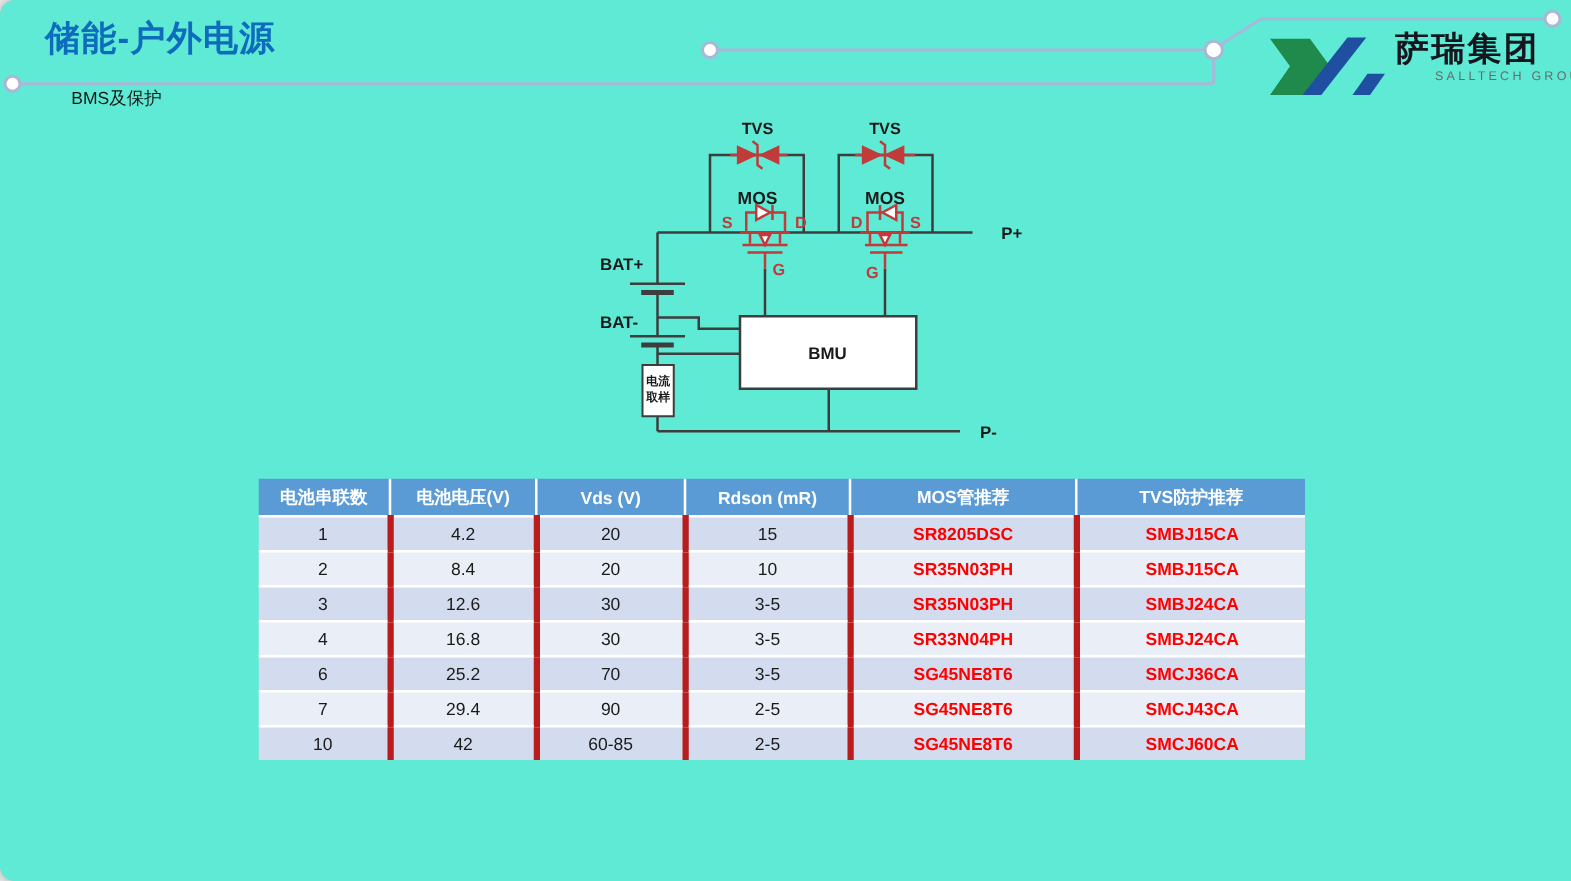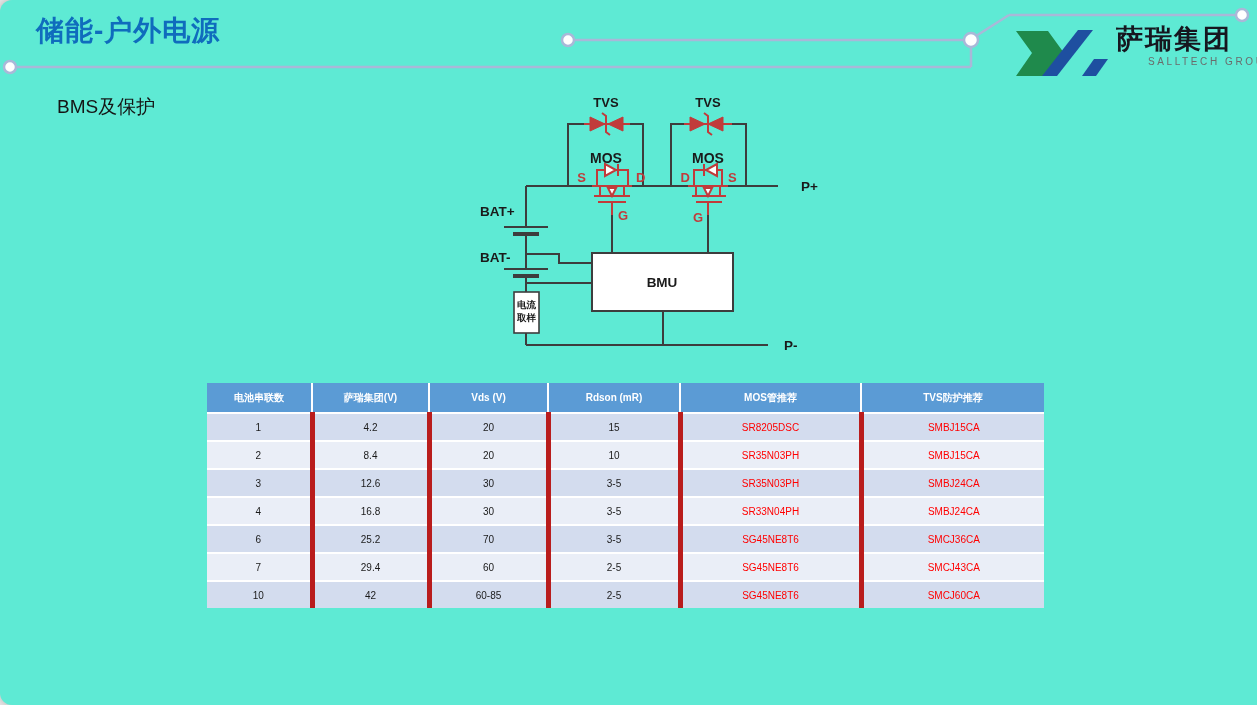--- a/index.html
+++ b/index.html
@@ -1,36 +1,36 @@
 <!DOCTYPE html>
 <html><head>
 <meta charset="utf-8">
 <style>
   html,body{margin:0;padding:0;background:#e9e9e9;font-family:"Liberation Sans",sans-serif;}
   .slide{position:relative;width:1257px;height:705px;margin:0 auto;background:#5eead4;
          border-radius:12px;overflow:hidden;box-shadow:0 0 8px rgba(0,0,0,.25);padding-left:48px;}
   .abs{position:absolute;}
   .page-title{left:36px;top:12px;font-size:28px;font-weight:bold;color:#0F6CBD;letter-spacing:1px;}
-  .subtitle{left:57px;top:94px;font-size:19px;color:#151515;}
+  .subtitle{left:57px;top:70px;font-size:14px;color:#151515;}
   .decor{left:0;top:0;pointer-events:none;}
   .logo{left:1012px;top:24px;display:flex;align-items:flex-start;}
   .logo-text{margin-left:8px;}
   .logo-cn{font-size:27px;font-weight:bold;color:#16161f;letter-spacing:2px;line-height:30px;}
   .logo-en{font-size:10px;color:#6b6b6b;letter-spacing:2.6px;margin-top:2px;white-space:nowrap;margin-left:32px;}
   .circuit{left:470px;top:85px;}
   .circuit text{font-family:"Liberation Sans",sans-serif;font-weight:bold;}
   .tbl-wrap{left:207px;top:383px;width:837px;}
-  table{border-collapse:collapse;width:837px;table-layout:fixed;font-size:10px;}
+  table{border-collapse:collapse;width:837px;table-layout:fixed;font-size:14px;}
   th{background:#5B9BD5;color:#fff;font-weight:bold;height:29px;border-left:2px solid #fff;padding:0;}
   th:first-child{border-left:none;}
   td{height:26px;text-align:center;color:#1a1a1a;border-left:5px solid #b91c1c;border-top:2px solid #fff;padding:0;}
   td:first-child{border-left:none;}
   tbody tr:nth-child(odd) td{background:#D3DCEE;}
   tbody tr:nth-child(even) td{background:#EAEEF7;}
-  td.red-cell{color:#FF0000;font-weight:normal;}
+  td.red-cell{color:#FF0000;font-weight:bold;}
 </style>
 </head>
 <body>
 
 <div class="slide">
 
   <svg class="abs decor" width="1257" height="95" viewBox="0 0 1257 95">
     <g fill="none" stroke="#A9B8D8" stroke-width="2.5">
       <path d="M16,67 H971 M971,67 V44 M575,40 H964 M976,36 L1009,15 M1009,15 H1236"></path>
       <circle cx="10" cy="67" r="6" fill="#fff"></circle>
@@ -130,21 +130,21 @@
         <col style="width:105px">
           <col style="width:117px">
           <col style="width:119px">
         <col style="width:132px">
           <col style="width:181px">
           <col style="width:183px">
       </colgroup>
       <thead>
           <tr id="tbl-head">
             <th>电池串联数</th>
-            <th>萨瑞集团(V)</th>
+            <th>电池电压(V)</th>
             <th>Vds (V)</th>
             <th>Rdson (mR)</th>
             <th>MOS管推荐</th>
             <th>TVS防护推荐</th>
           </tr>
         </thead>
       <tbody id="tbl-body">
           <tr>
             <td>1</td>
             <td>4.2</td>
@@ -181,21 +181,21 @@
             <td>6</td>
             <td>25.2</td>
             <td>70</td>
             <td>3-5</td>
             <td class="red-cell">SG45NE8T6</td>
             <td class="red-cell">SMCJ36CA</td>
           </tr>
           <tr>
             <td>7</td>
             <td>29.4</td>
-            <td>60</td>
+            <td>90</td>
             <td>2-5</td>
             <td class="red-cell">SG45NE8T6</td>
             <td class="red-cell">SMCJ43CA</td>
           </tr>
           <tr>
             <td>10</td>
             <td>42</td>
             <td>60-85</td>
             <td>2-5</td>
             <td class="red-cell">SG45NE8T6</td>

